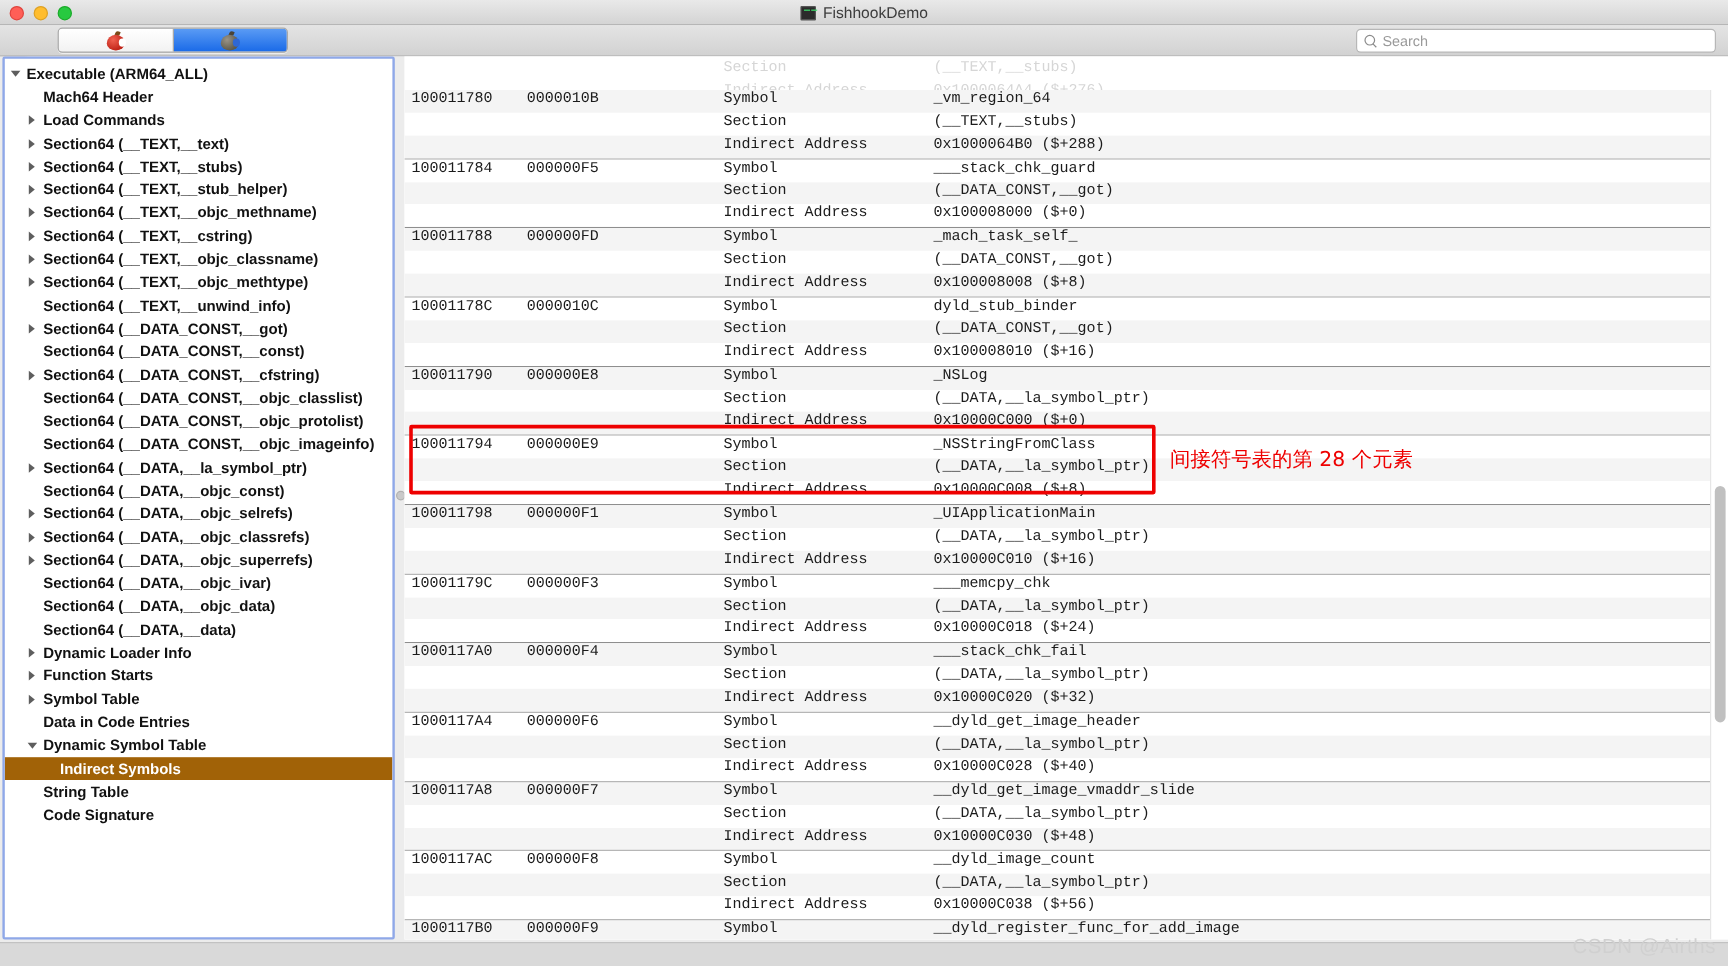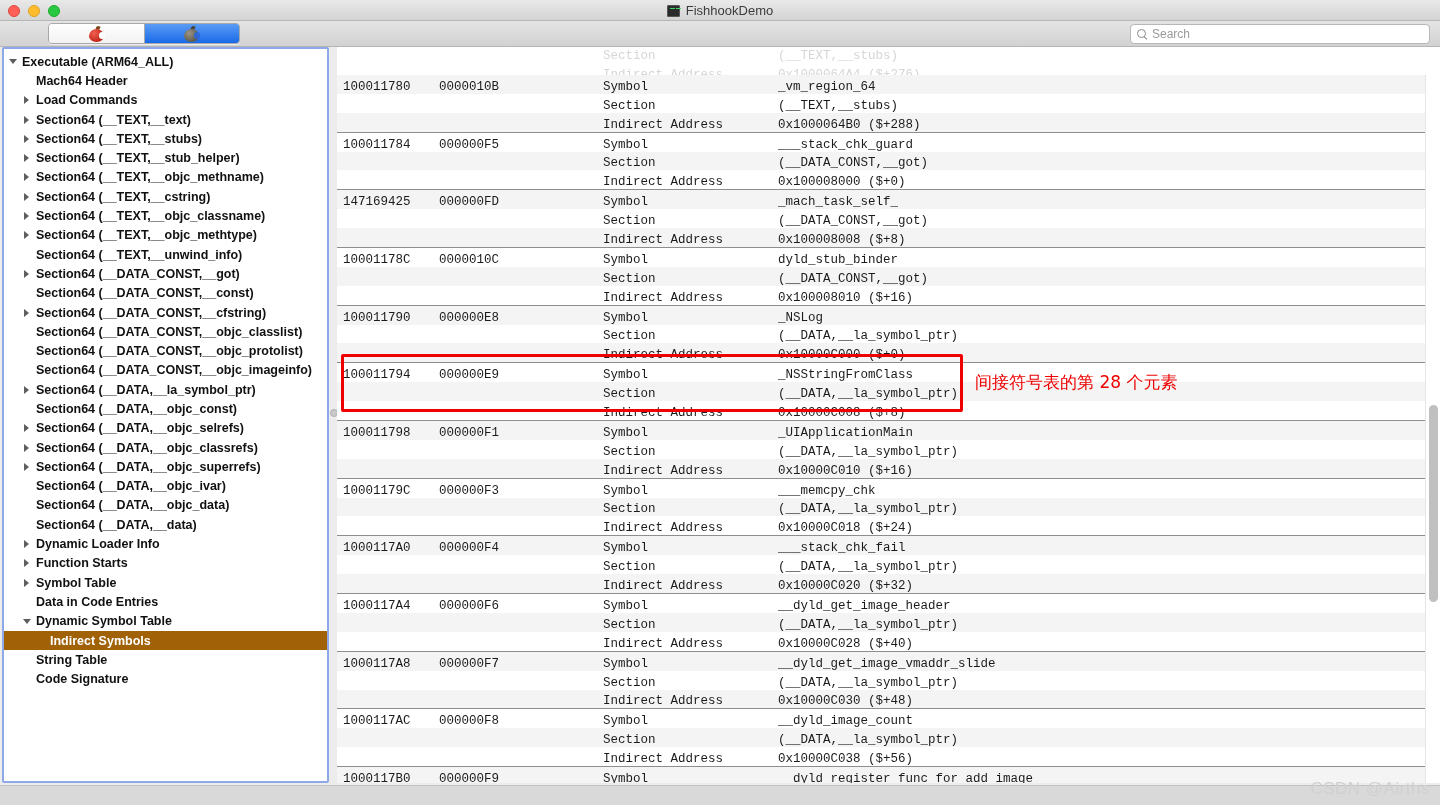--- a/index.html
+++ b/index.html
@@ -161,21 +161,21 @@
     padding-left: 6px; border-left: 1px solid #cfcfcf;
   }
   .thead .th:first-child { border-left: none; }
 
   .tbody {
     position: absolute; top: 28px; left: 0; width: 1103px; height: 708px;
     font-family: "Liberation Mono", monospace; font-size: 12.5px; color: #1b1b1b;
     overflow: hidden;
   }
   .grp { border-bottom: 1px solid #8e8e8e; }
-  .r { display: flex; height: 18.9px; align-items: flex-end; }
+  .r { display: flex; height: 18.9px; align-items: flex-start; }
   .r.odd { background: #f4f4f4; }
   .r.even { background: #ffffff; }
   .c-addr { width: 96px; padding-left: 6px; flex: 0 0 96px; }
   .c-data { width: 164px; padding-left: 6px; flex: 0 0 164px; }
   .c-desc { width: 175px; padding-left: 6px; flex: 0 0 175px; }
   .c-val  { flex: 1 1 auto; padding-left: 6px; }
 
   
   .redbox {
     position: absolute; left: 341px; top: 307px;
@@ -445,21 +445,21 @@
             </div>
             <div class="r even">
               <div class="c-addr"></div>
               <div class="c-data"></div>
               <div class="c-desc">Indirect Address</div>
               <div class="c-val">0x100008000 ($+0)</div>
             </div>
           </div>
           <div class="grp">
             <div class="r odd">
-              <div class="c-addr">147169425</div>
+              <div class="c-addr">100011788</div>
               <div class="c-data">000000FD</div>
               <div class="c-desc">Symbol</div>
               <div class="c-val">_mach_task_self_</div>
             </div>
             <div class="r even">
               <div class="c-addr"></div>
               <div class="c-data"></div>
               <div class="c-desc">Section</div>
               <div class="c-val">(__DATA_CONST,__got)</div>
             </div>

